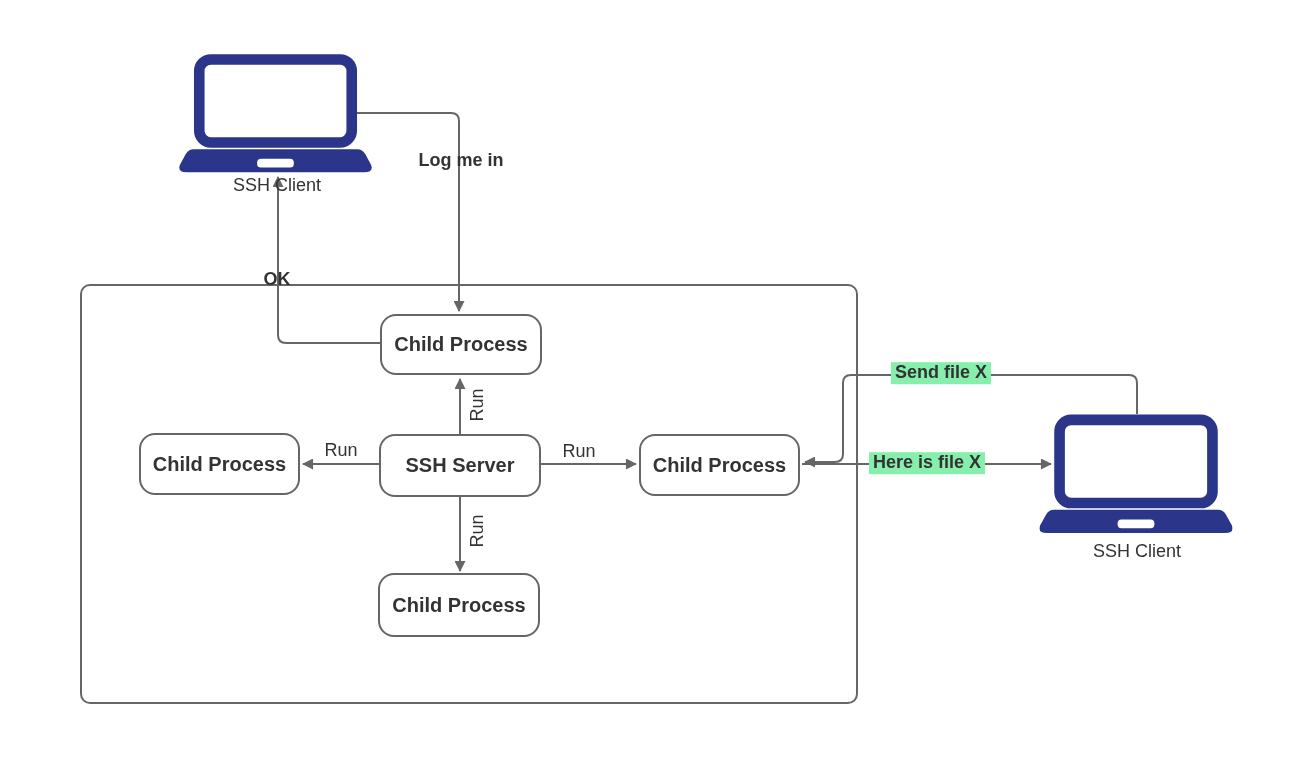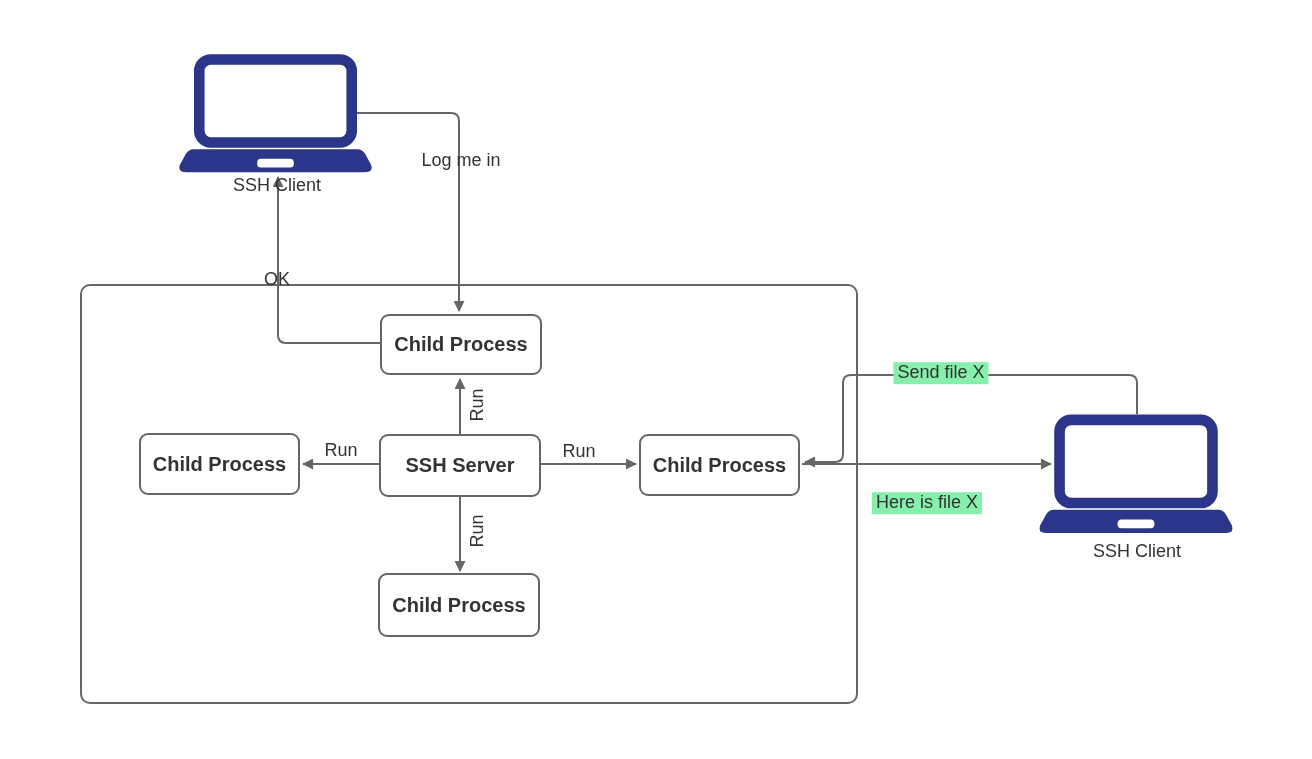--- a/index.html
+++ b/index.html
@@ -12,47 +12,47 @@
   html,body{background:var(--bg);}
   body{font-family:"Liberation Sans","DejaVu Sans",sans-serif;}
   .canvas{position:relative;width:1312px;height:759px;background:var(--bg);overflow:hidden;}
 
   .edges-svg{position:absolute;left:0;top:0;width:1312px;height:759px;}
   .edge{fill:none;stroke:var(--line);stroke-width:2;}
 
   .boundary{position:absolute;left:80px;top:284px;width:778px;height:420px;
     border:2px solid var(--line);border-radius:10px;background:transparent;}
 
-  .node{position:absolute;border:2px solid var(--line);border-radius:9px;background:#fff;
+  .node{position:absolute;border:2px solid var(--line);border-radius:16px;background:#fff;
     display:flex;align-items:center;justify-content:center;
     font-weight:bold;font-size:20px;color:var(--text);white-space:nowrap;}
   #node-child-top{left:380px;top:314px;width:162px;height:61px;}
   #node-child-left{left:139px;top:433px;width:161px;height:62px;}
   #node-server{left:379px;top:434px;width:162px;height:63px;}
   #node-child-right{left:639px;top:434px;width:161px;height:62px;}
   #node-child-bottom{left:378px;top:573px;width:162px;height:64px;}
 
   .laptop{position:absolute;color:var(--laptop);}
   #laptop-top{left:179px;top:53px;width:193px;height:121px;}
   #laptop-right{left:1039px;top:414px;width:194px;height:120px;}
 
   .label{position:absolute;transform:translate(-50%,-50%);font-size:18px;color:var(--text);
     white-space:nowrap;line-height:1.2;}
-  .bold{font-weight:normal;}
+  .bold{font-weight:bold;}
   .vertical{transform:translate(-50%,-50%) rotate(-90deg);}
   .whitebg{background:#86efac;padding:0 4px;}
 
   #label-log-me-in{left:461px;top:161px;}
   #label-ok{left:277px;top:280px;}
   #label-run-up{left:478px;top:405px;}
   #label-run-down{left:478px;top:531px;}
   #label-run-left{left:341px;top:451px;}
   #label-run-right{left:579px;top:452px;}
   #label-send-file{left:941px;top:373px;}
-  #label-here-file{left:927px;top:463px;margin-top:40px;}
+  #label-here-file{left:927px;top:463px;}
   #label-client-top{left:277px;top:186px;}
   #label-client-right{left:1137px;top:552px;}
 </style>
 </head>
 <body>
 
 <div class="canvas">
 
   <svg class="edges-svg" viewBox="0 0 1312 759" xmlns="http://www.w3.org/2000/svg">
     <defs>

